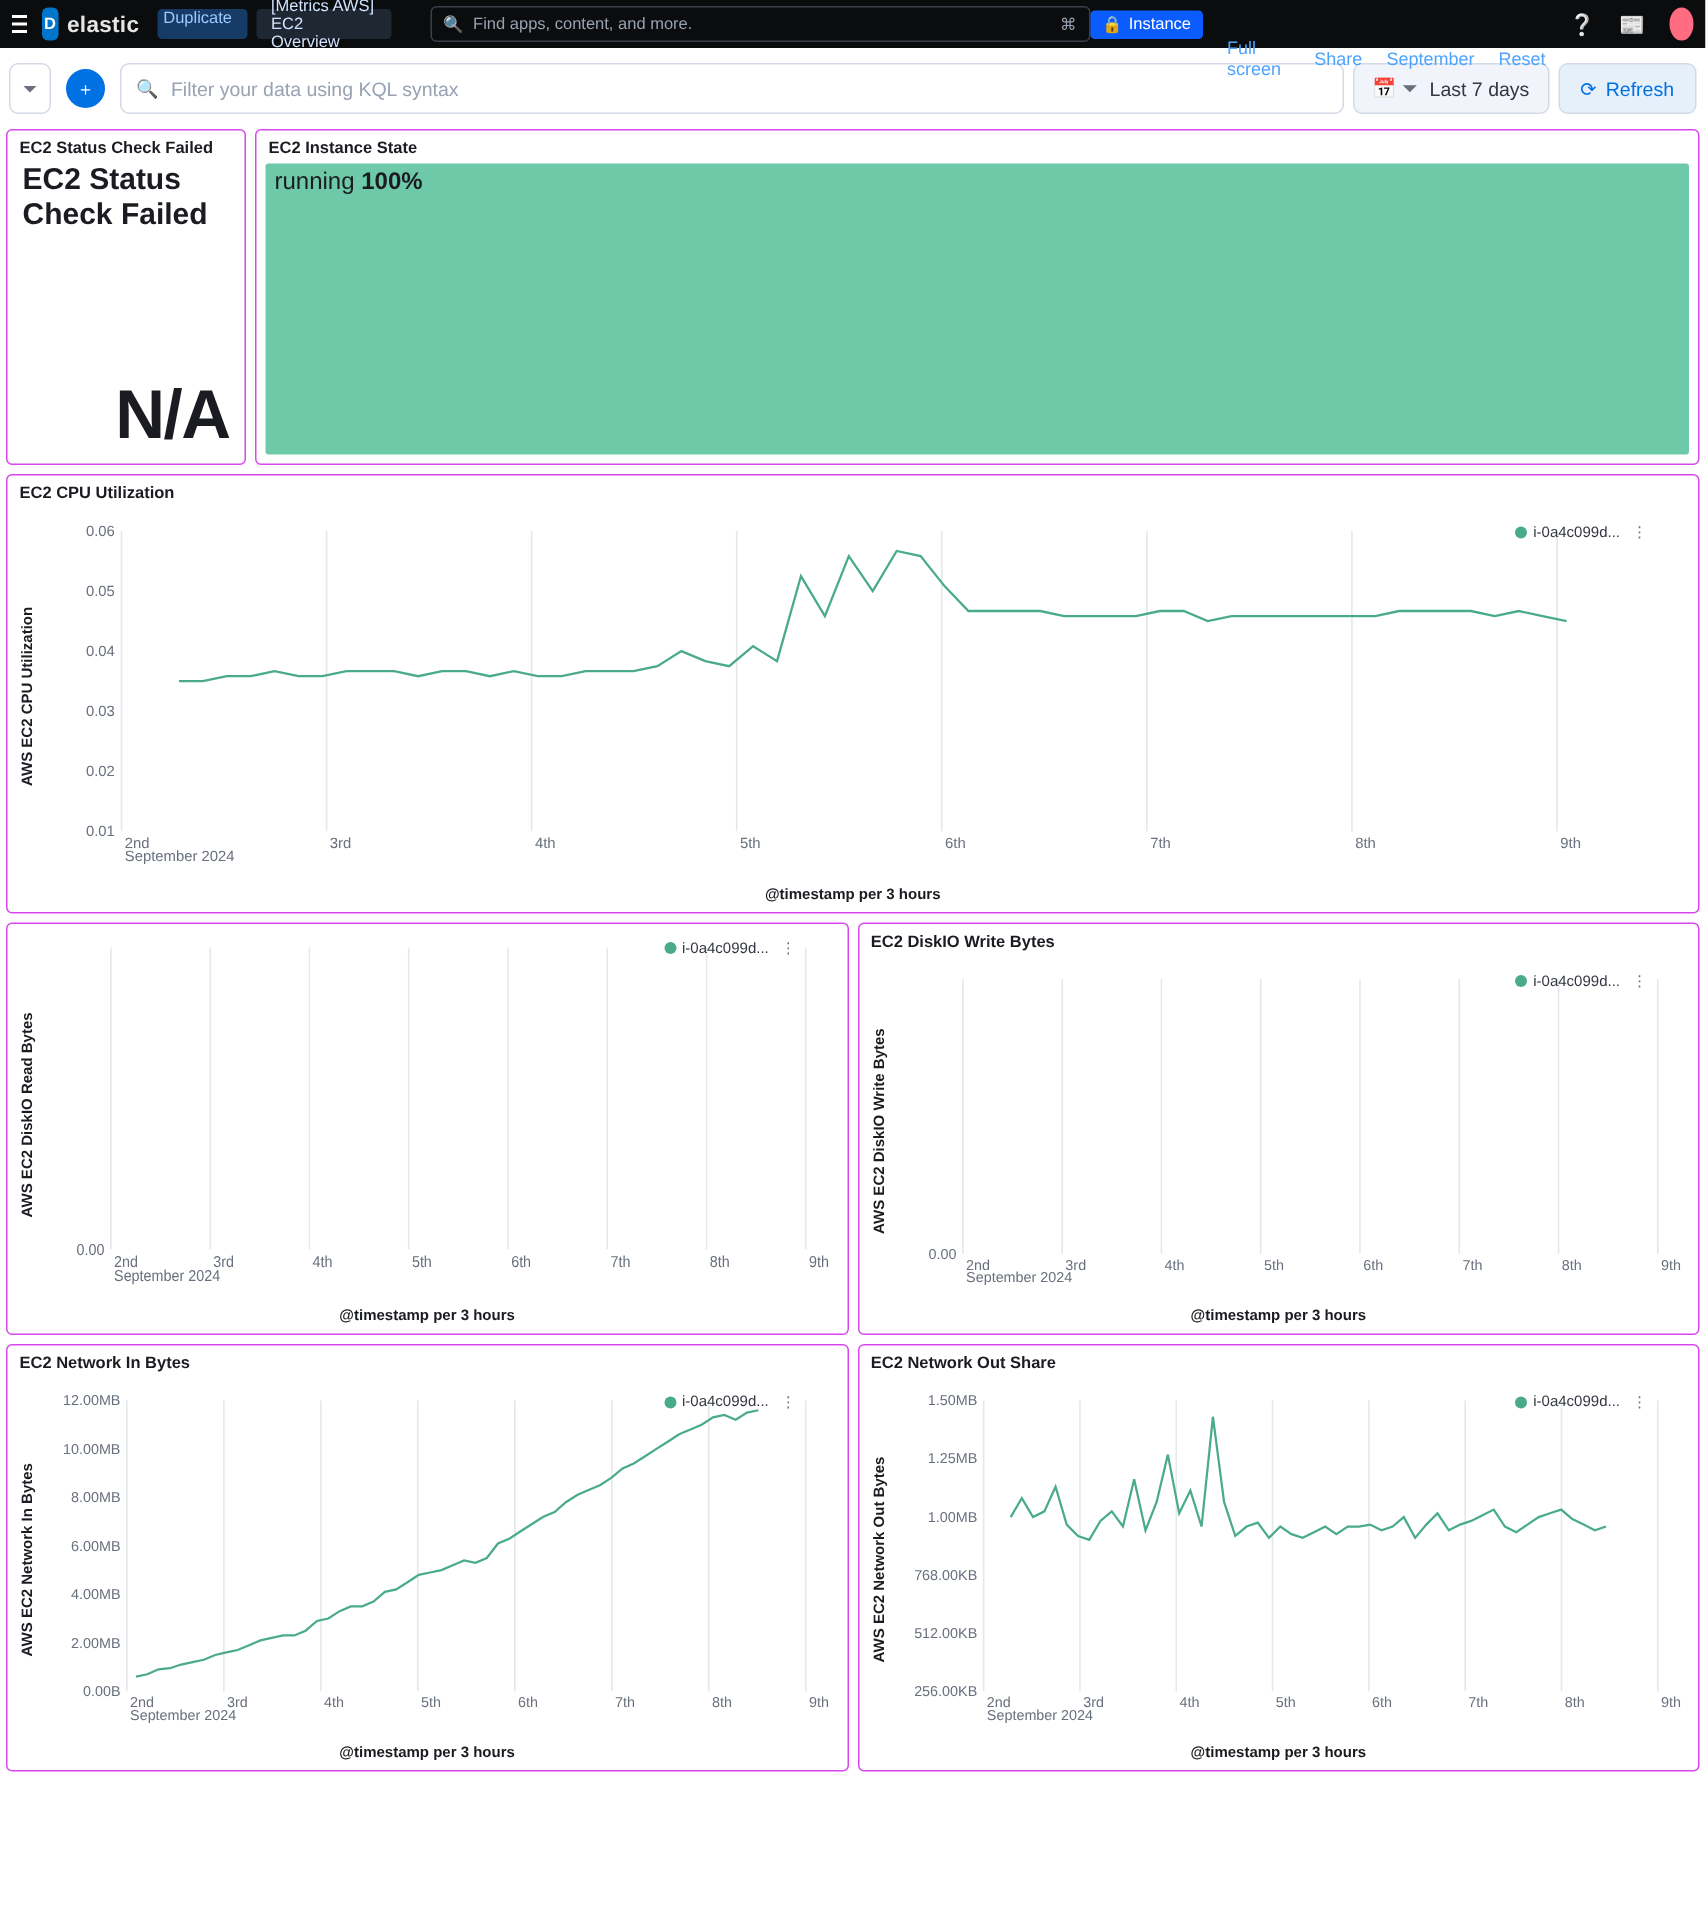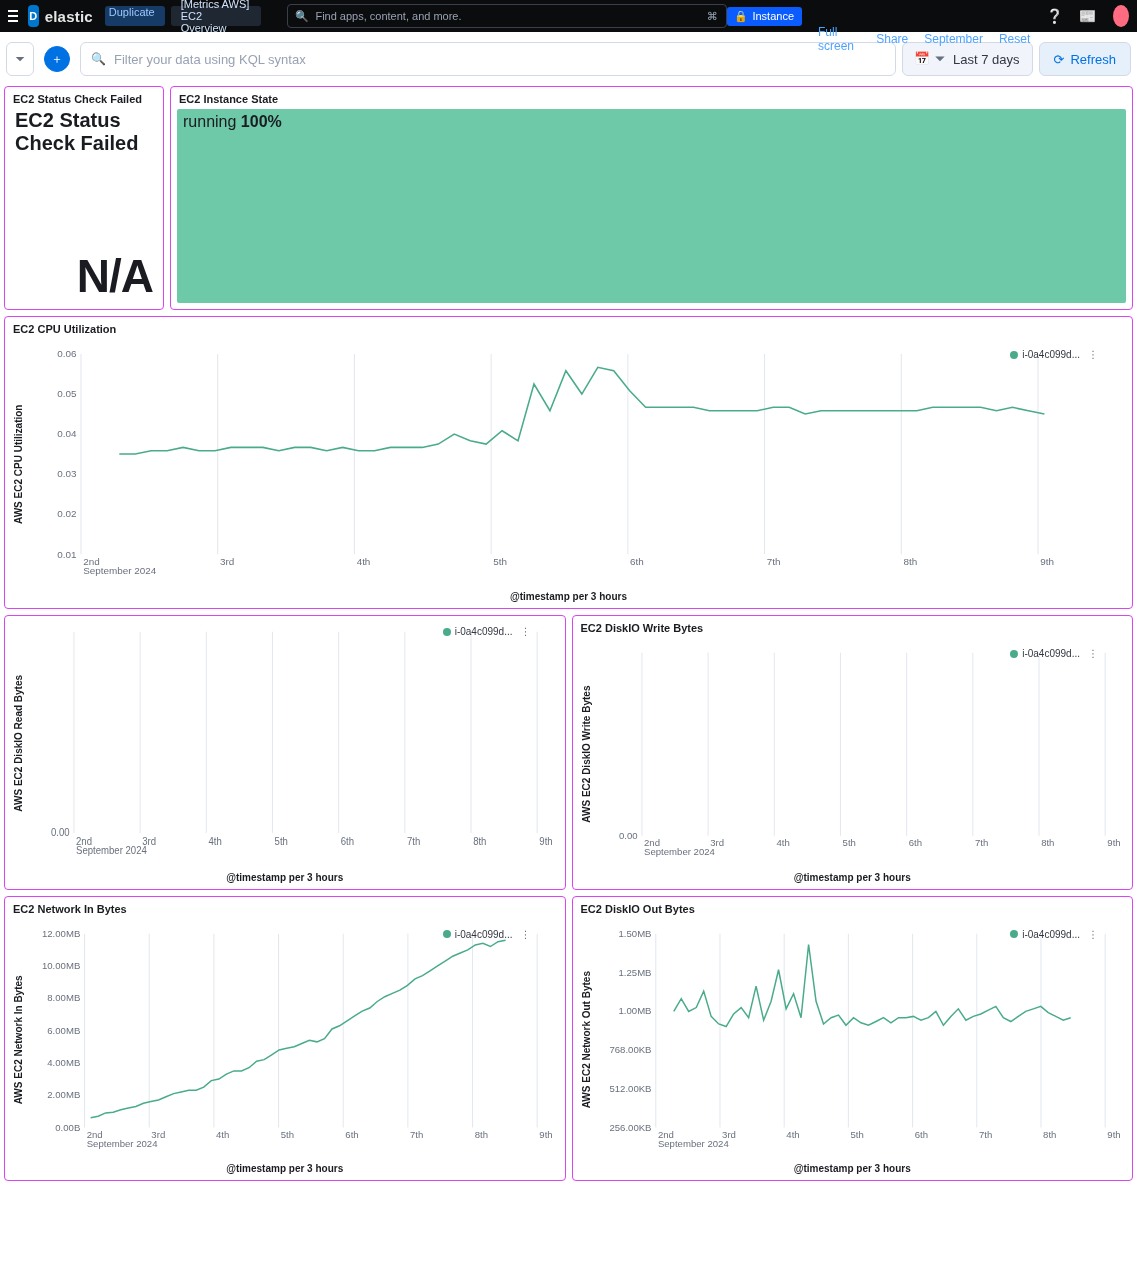--- a/index.html
+++ b/index.html
@@ -295,21 +295,21 @@
             <span class="dot"></span>
             <span>i-0a4c099d...</span>
             <span class="more">⋮</span>
           </div>
       </div>
     </div>
     <div class="xlabel">@timestamp per 3 hours</div>
   </div>
 
   <div class="panel">
-    <div class="panel-title">EC2 DiskIO Out Bytes</div>
+    <div class="panel-title">EC2 Network Out Share</div>
     <div class="chart-wrap" style="height:230px">
       <div class="ylabel">AWS EC2 Network Out Bytes</div>
       <div class="plot">
           <svg id="svg-netout" viewBox="0 0 500 220" preserveAspectRatio="none">
             <g class="grid">
               <line x1="58" x2="58" y1="10" y2="192"></line>
               <line x1="118.28571428571428" x2="118.28571428571428" y1="10" y2="192"></line>
               <line x1="178.57142857142856" x2="178.57142857142856" y1="10" y2="192"></line>
               <line x1="238.85714285714286" x2="238.85714285714286" y1="10" y2="192"></line>
               <line x1="299.1428571428571" x2="299.1428571428571" y1="10" y2="192"></line>

